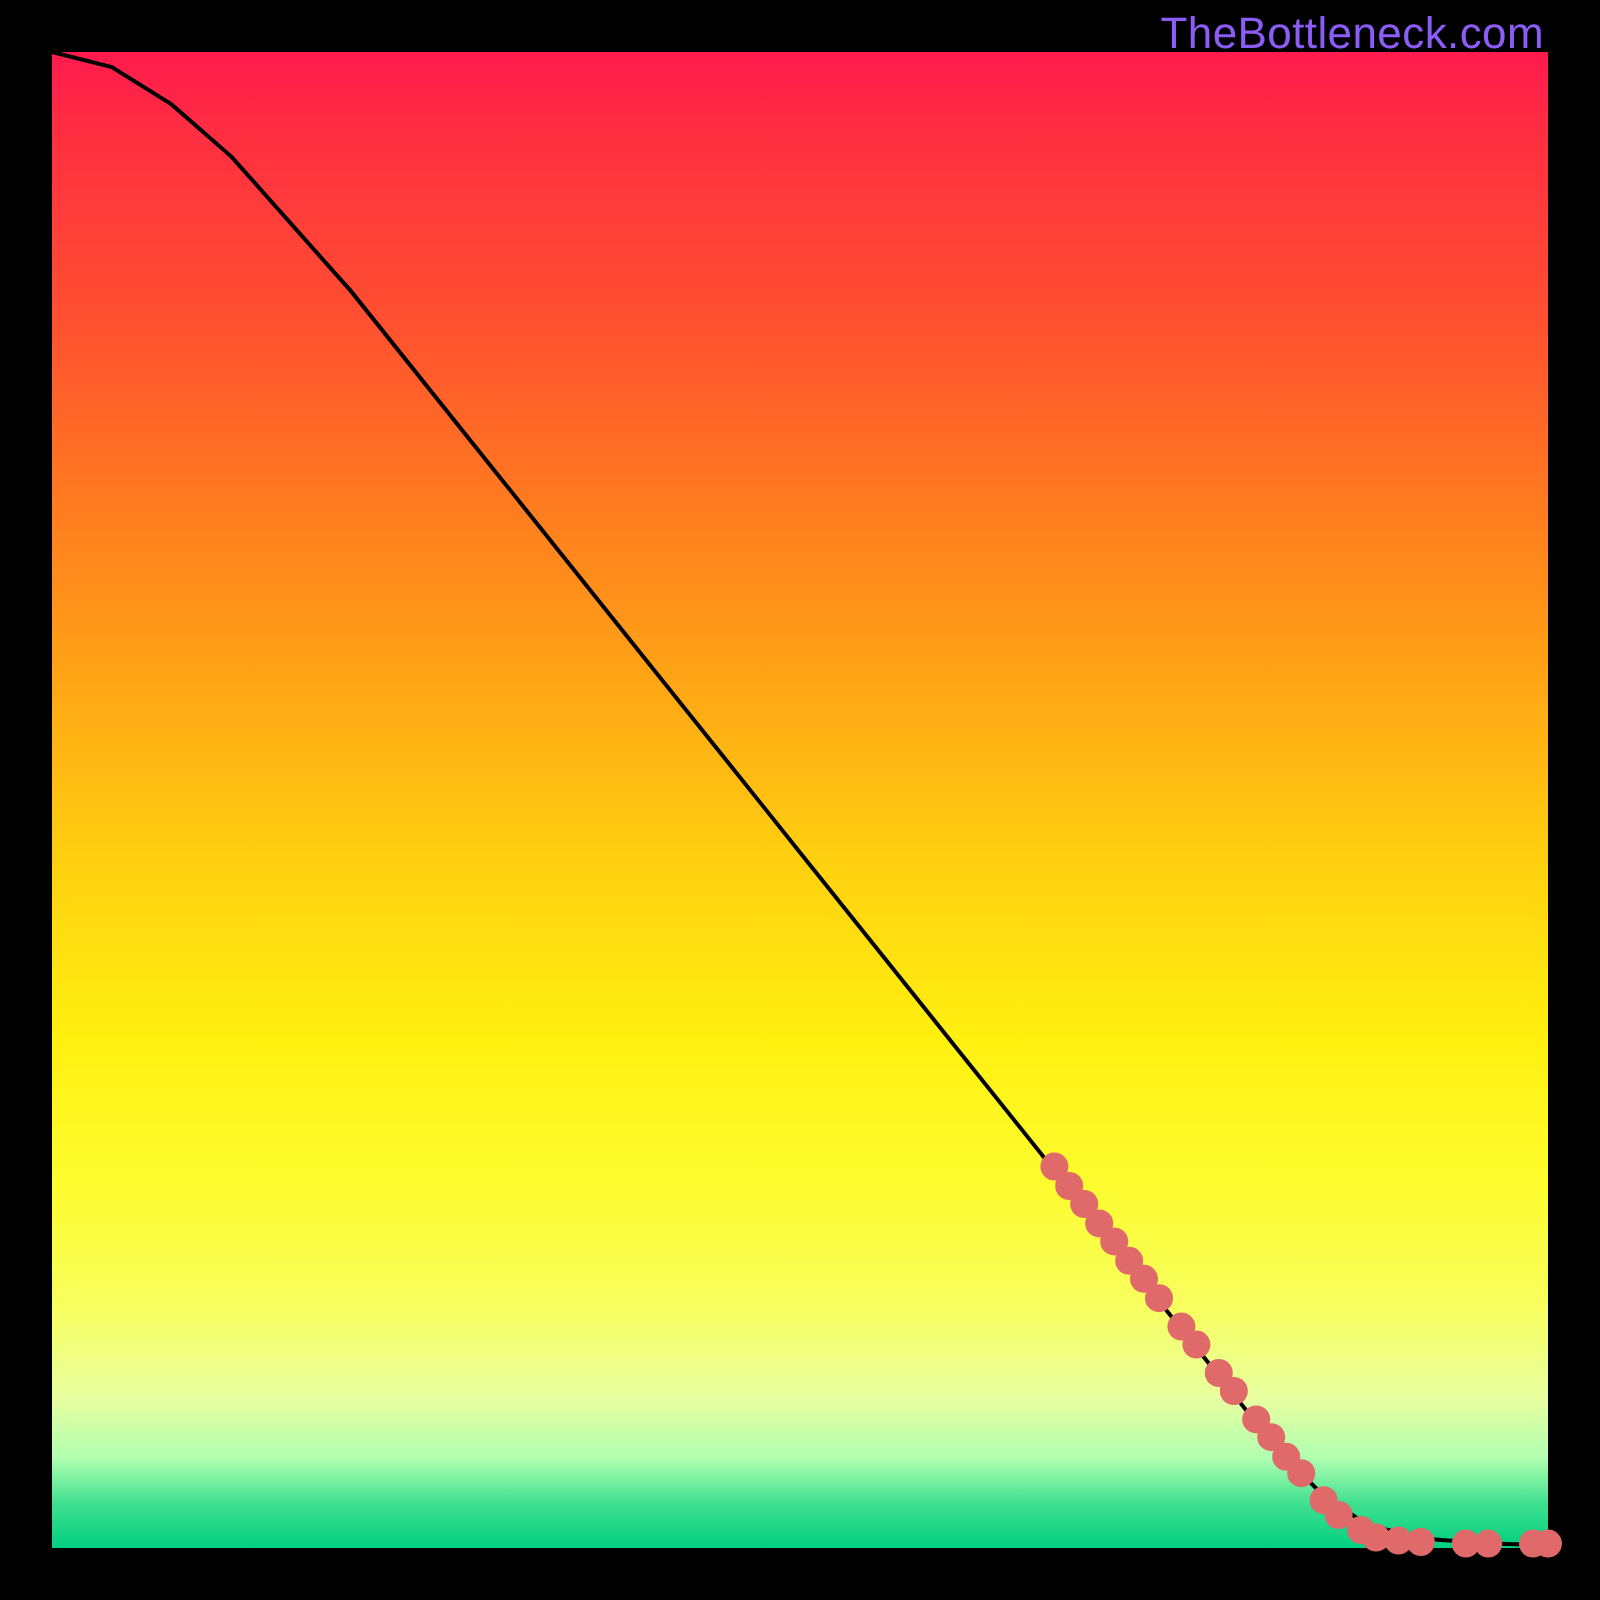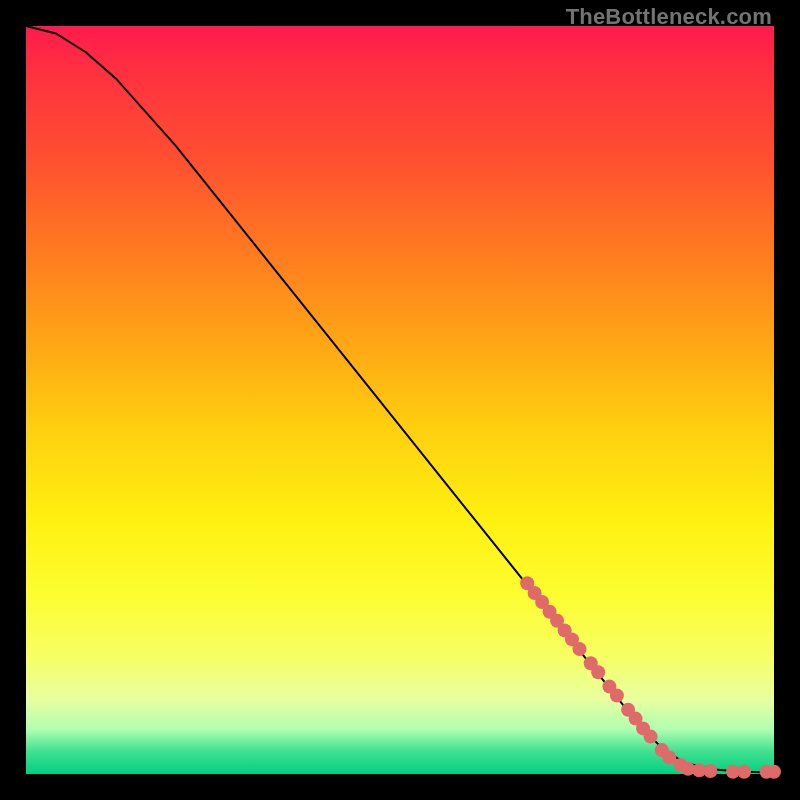--- a/index.html
+++ b/index.html
@@ -39,23 +39,23 @@
       #e8ffa0 90%,
       #b0ffb0 94%,
       #40e090 97%,
       #00d080 100%
     );
   }
   .watermark {
     position: absolute;
     top: 4px;
     right: 28px;
-    color: #737373;
+    color: #8b5cf6;
     font-size: 22px;
-    font-weight: 700;
+    font-weight: 400;
     letter-spacing: 0.2px;
     user-select: none;
   }
   svg.curve {
     position: absolute;
     left: 26px;
     top: 26px;
     width: 748px;
     height: 748px;
     overflow: visible;

